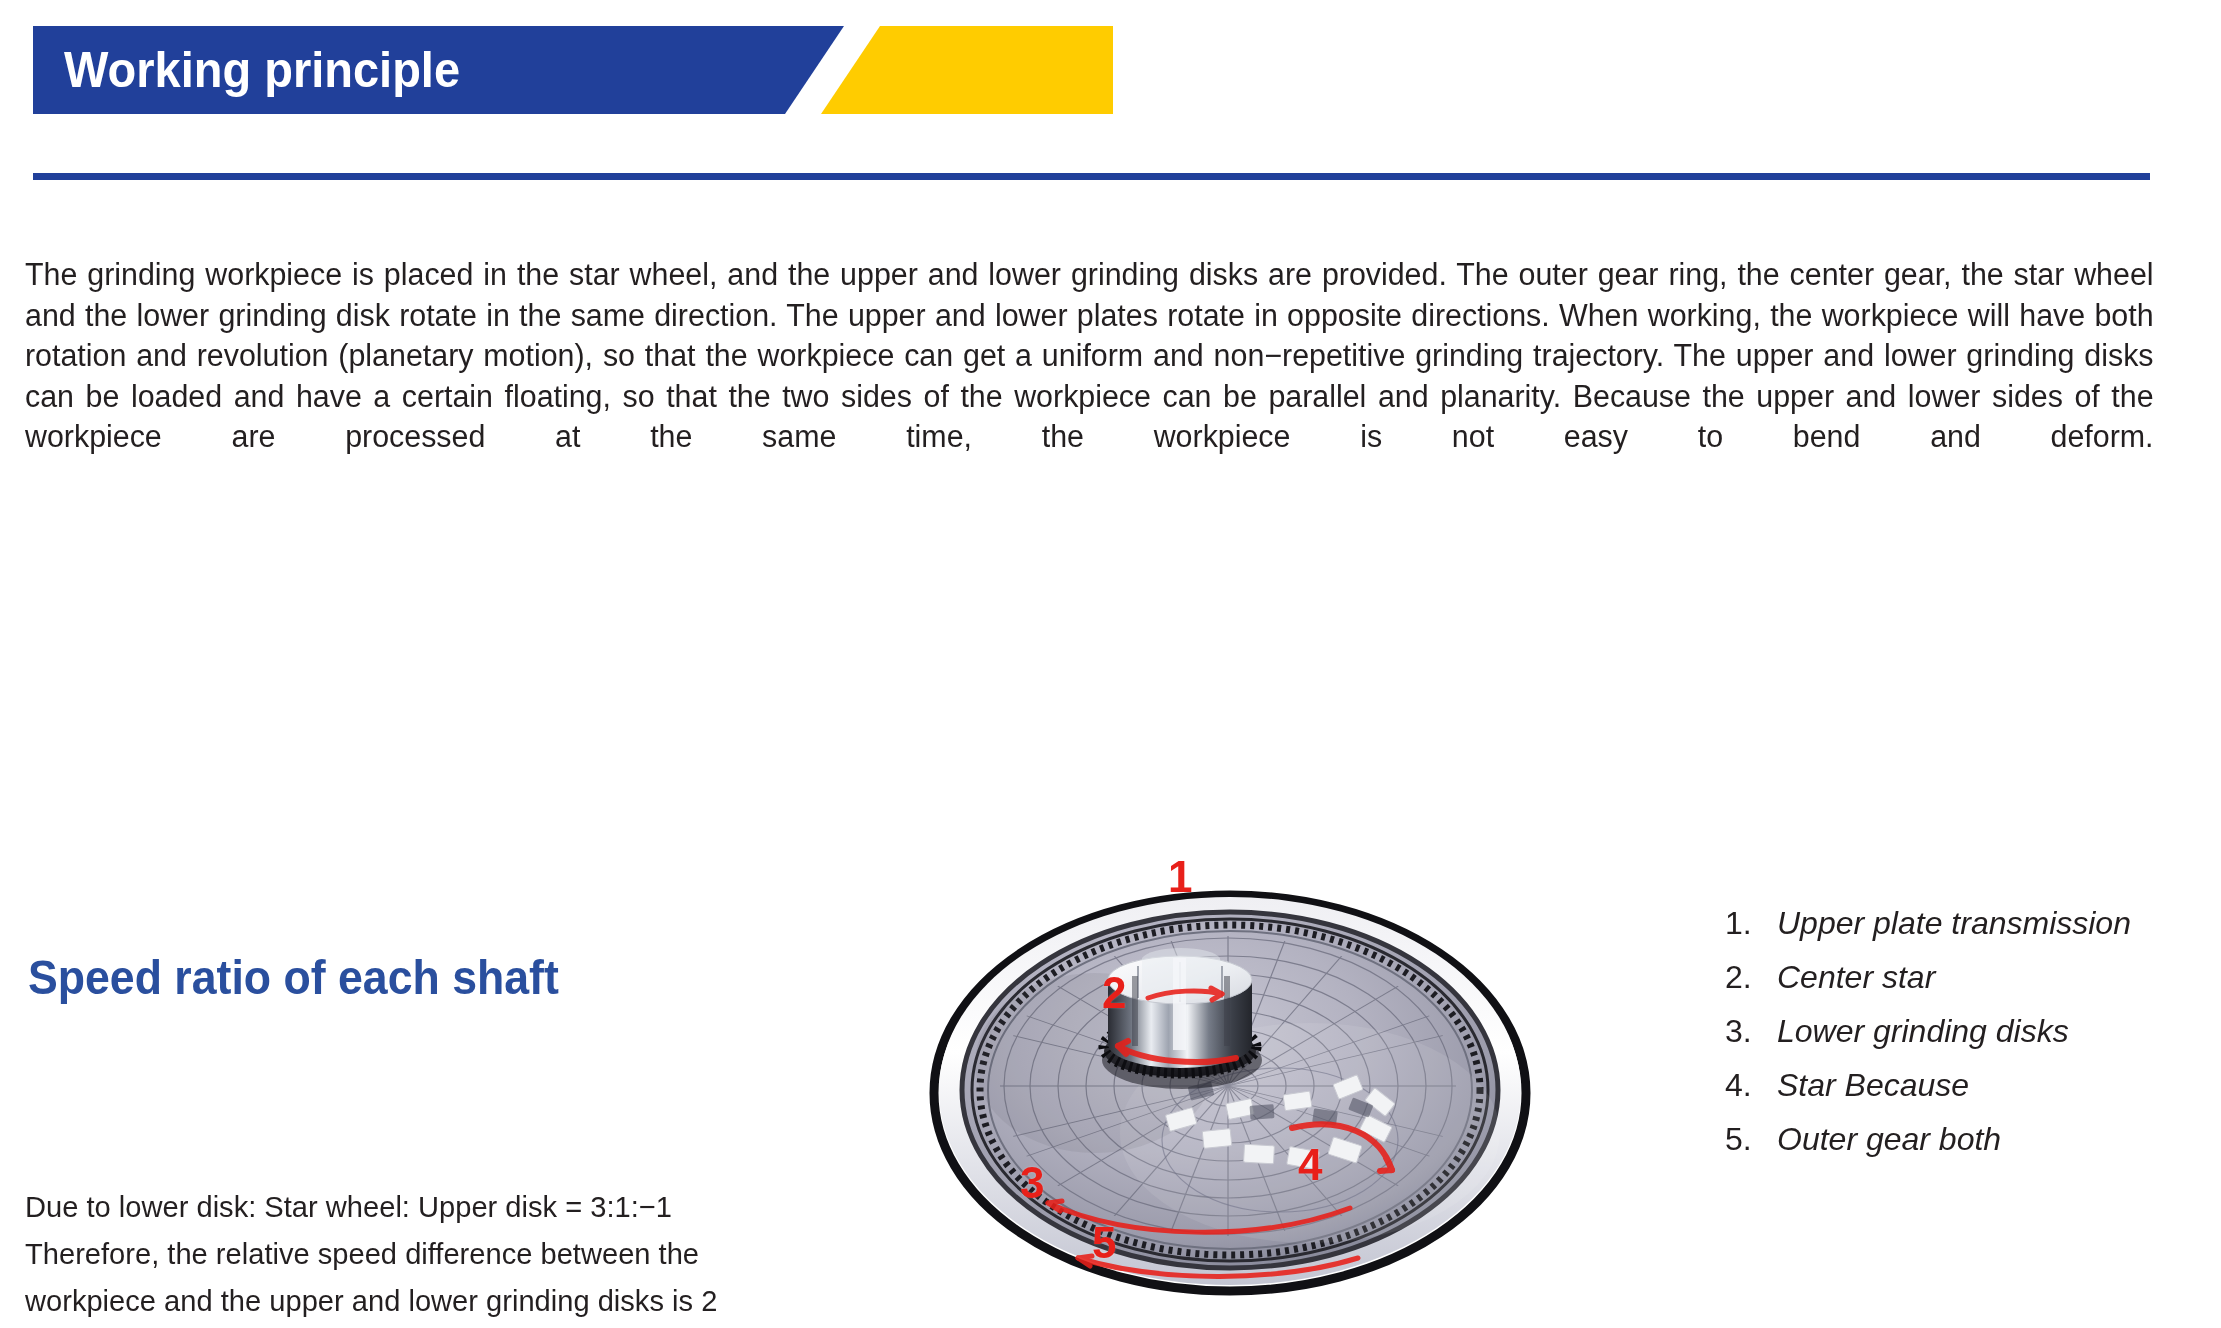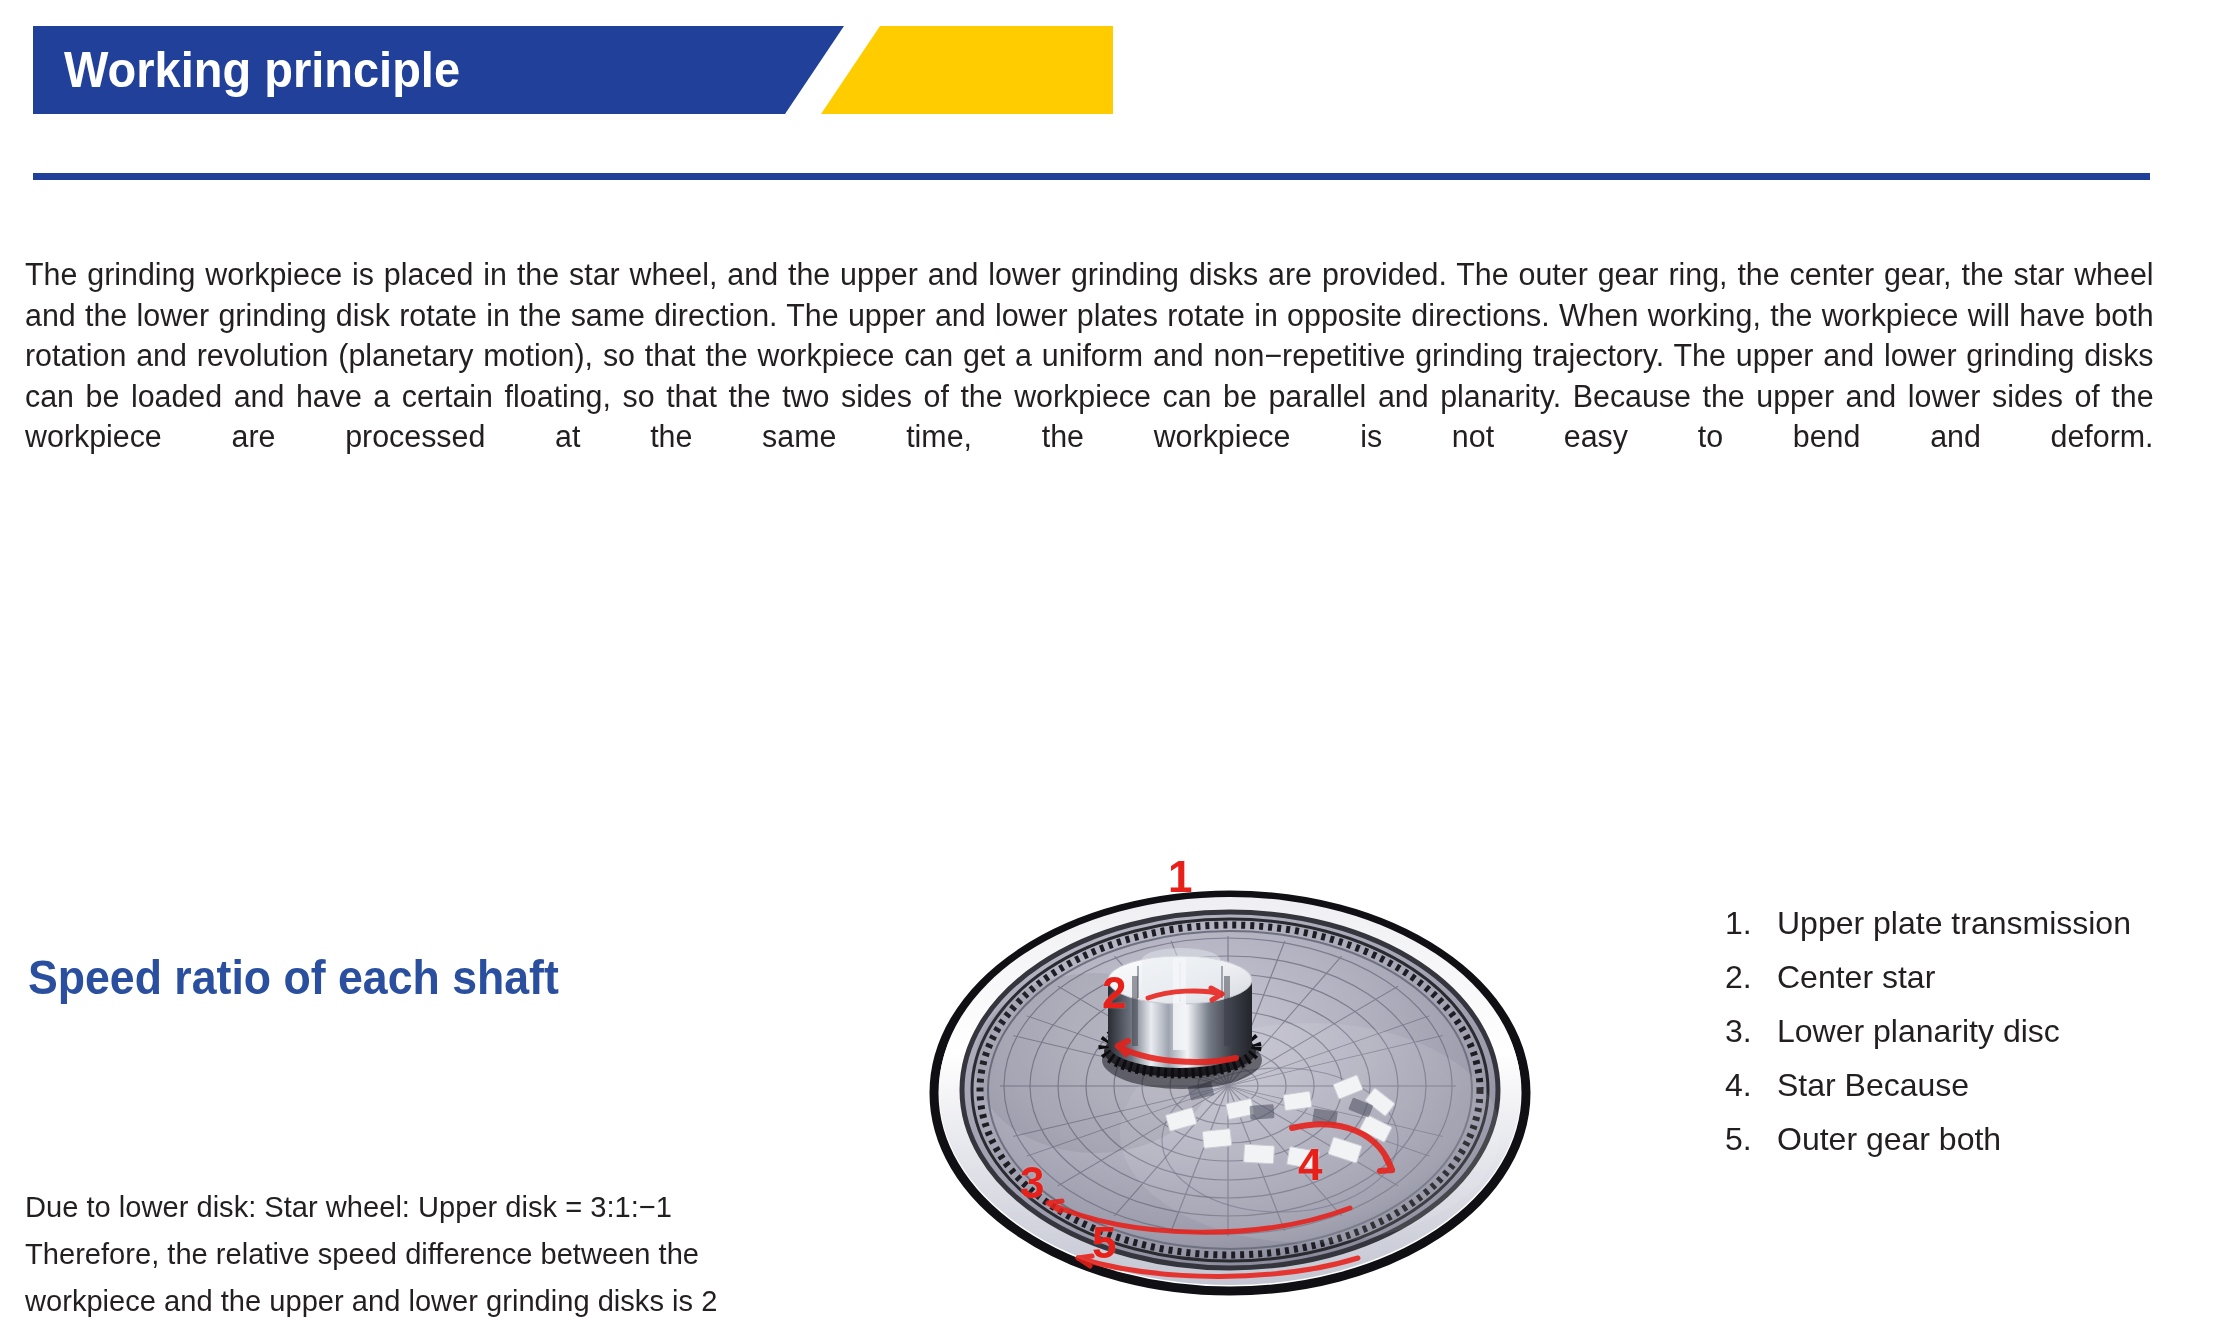--- a/index.html
+++ b/index.html
@@ -118,21 +118,21 @@
     align-items: baseline;
     height: 54px;
     font-size: 32px;
     color: #231f20;
     white-space: nowrap;
   }
   #legend-list .legend-num {
     width: 52px;
     flex: 0 0 52px;
   }
-  #legend-list .legend-label { flex: 1 1 auto; }
+  #legend-list .legend-label { flex: 1 1 auto; font-style: italic; }
 
   
   #machine-photo {
     position: absolute;
     left: 880px;
     top: 858px;
     width: 700px;
     height: 470px;
   }
   #machine-photo svg { display: block; }
@@ -173,21 +173,21 @@
   <div class="legend-item">
     <span class="legend-num">1.</span>
     <span class="legend-label">Upper plate transmission</span>
   </div>
   <div class="legend-item">
     <span class="legend-num">2.</span>
     <span class="legend-label">Center star</span>
   </div>
   <div class="legend-item">
     <span class="legend-num">3.</span>
-    <span class="legend-label">Lower planarity disc</span>
+    <span class="legend-label">Lower grinding disks</span>
   </div>
   <div class="legend-item">
     <span class="legend-num">4.</span>
     <span class="legend-label">Star Because</span>
   </div>
   <div class="legend-item">
     <span class="legend-num">5.</span>
     <span class="legend-label">Outer gear both</span>
   </div>
 </div>

